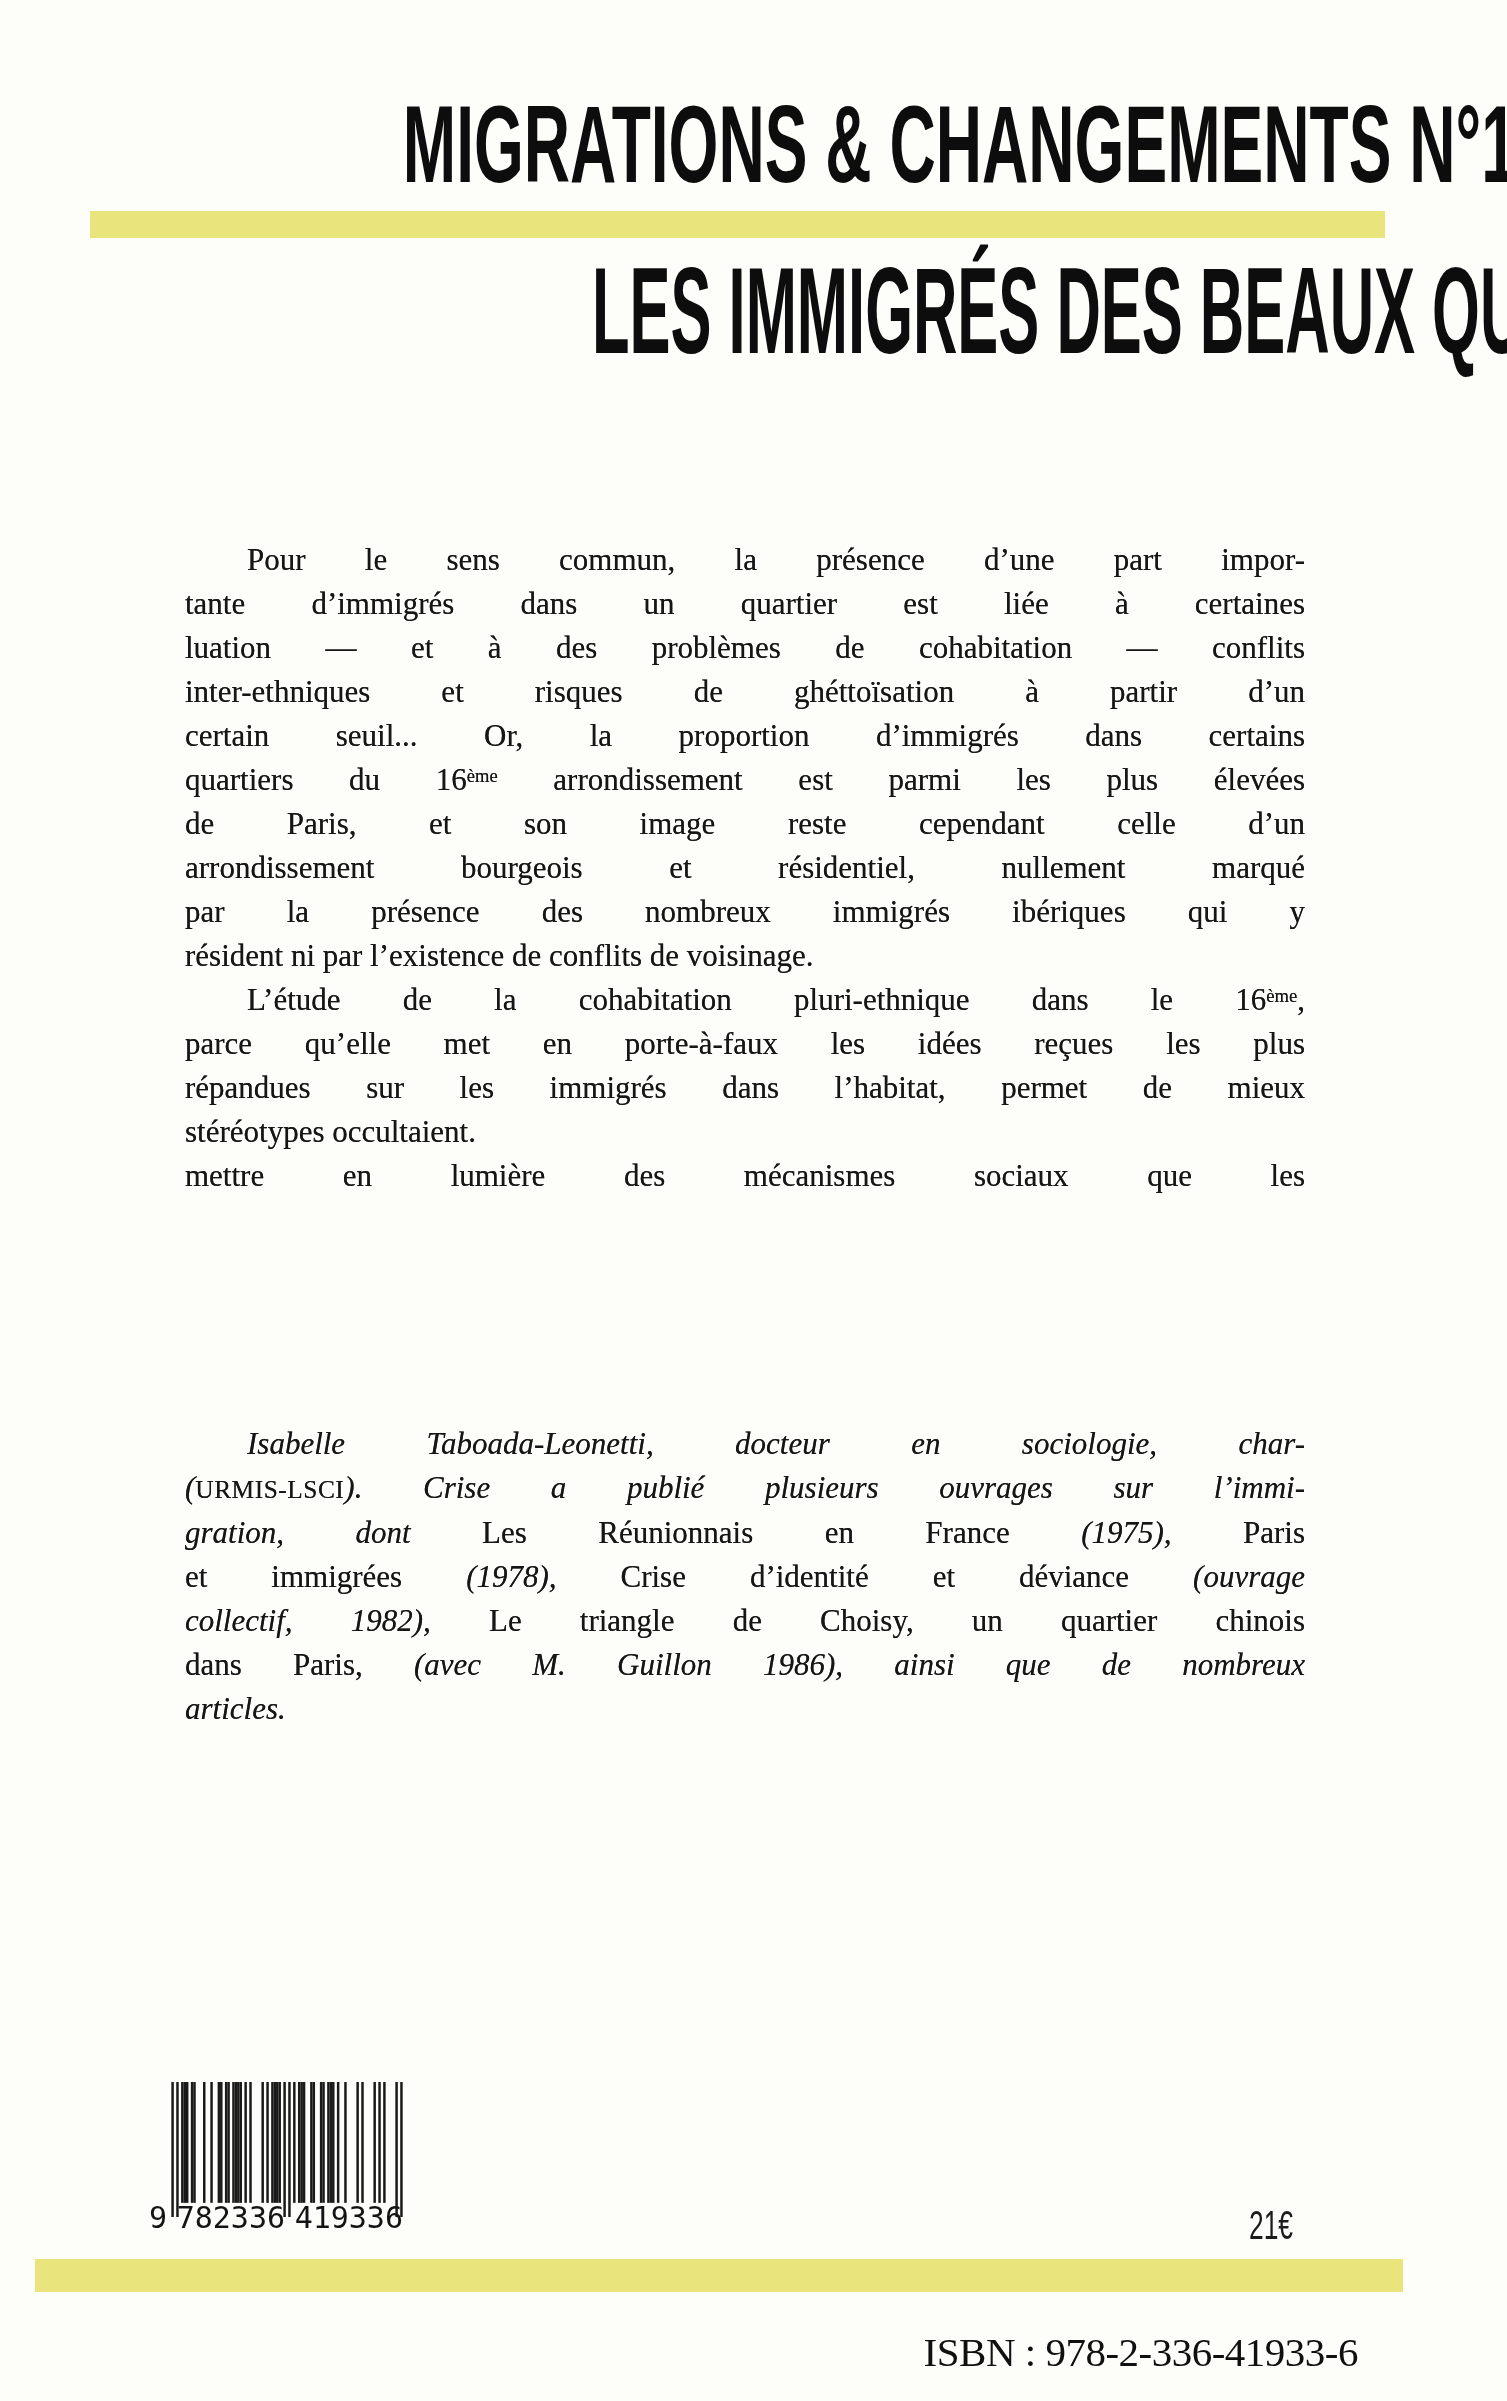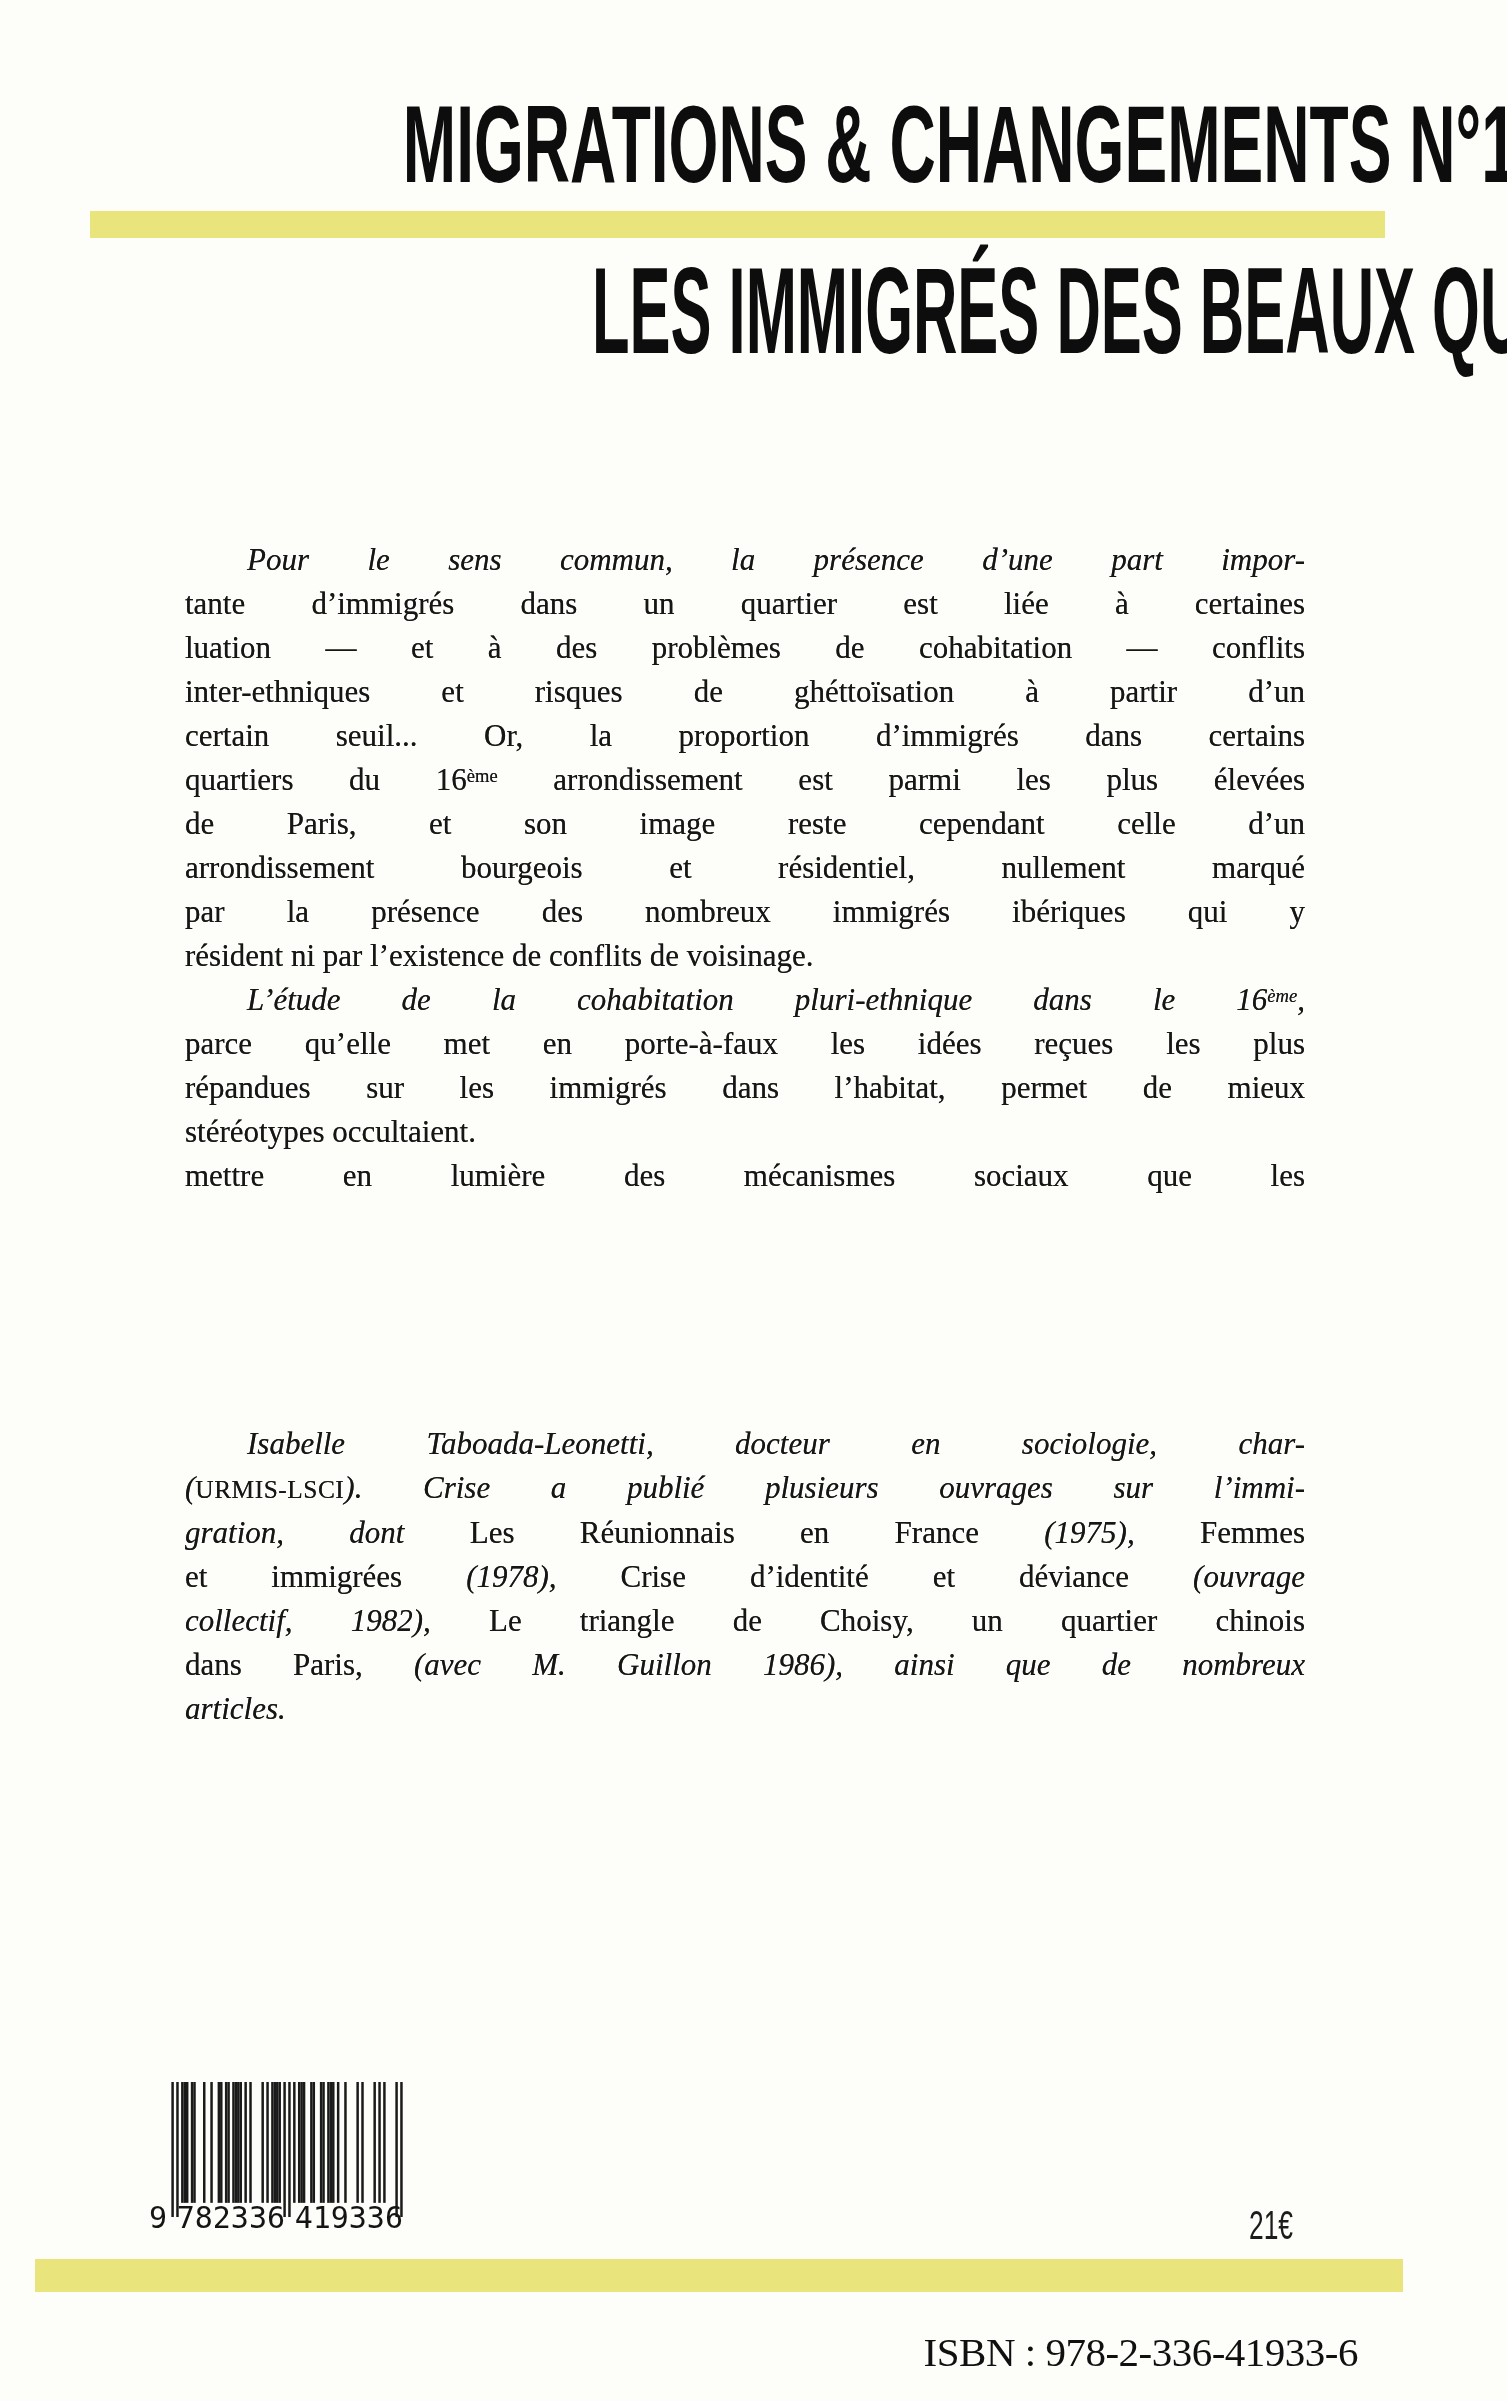--- a/index.html
+++ b/index.html
@@ -22,21 +22,21 @@
   .band-bottom{left:35px;top:2259px;width:1368px;height:33px;}
   
   .textblock{
     position:absolute;left:185px;width:1120px;font-size:31px;
     text-shadow:0 0 0.6px rgba(10,10,10,0.75);
   }
   .synopsis{top:538px;line-height:44px;}
   .bio{top:1422px;line-height:44px;font-style:italic;}
   .tline{text-align:justify;text-align-last:justify;}
   .tline.lastline{text-align-last:left;}
-  .tline.indent{text-indent:62px;font-style:italic;}
+  .tline.indent{text-indent:62px;}
   .sup{font-size:0.6em;line-height:0;position:relative;top:-0.45em;}
   .roman{font-style:normal;}
   .sc{font-style:normal;font-size:0.82em;letter-spacing:0.5px;}
   
   .barcode{position:absolute;left:171px;top:2082px;width:232px;height:135px;}
   .barcode svg{display:block;width:232px;height:135px;}
   .barcode-num{
     position:absolute;left:-22px;top:121px;width:254px;
     display:flex;justify-content:space-between;
     font-family:"DejaVu Sans Mono",monospace;font-size:30px;line-height:1;
@@ -78,21 +78,21 @@
       <div class="tline indent"><span>L’étude de la cohabitation pluri-ethnique dans le 16</span><span class="sup">ème</span><span>,</span></div>
       <div class="tline"><span>parce qu’elle met en porte-à-faux les idées reçues les plus</span></div>
       <div class="tline"><span>répandues sur les immigrés dans l’habitat, permet de mieux</span></div>
       <div class="tline lastline"><span>stéréotypes occultaient.</span></div>
       <div class="tline"><span>mettre en lumière des mécanismes sociaux que les</span></div>
     </div>
 
   <div class="textblock bio" id="bio">
       <div class="tline indent"><span>Isabelle Taboada-Leonetti, docteur en sociologie, char-</span></div>
       <div class="tline"><span>(</span><span class="sc">URMIS-LSCI</span><span>). Crise a publié plusieurs ouvrages sur l’immi-</span></div>
-      <div class="tline"><span>gration, dont </span><span class="roman">Les Réunionnais en France </span><span>(1975), </span><span class="roman">Femmes</span></div>
+      <div class="tline"><span>gration, dont </span><span class="roman">Les Réunionnais en France </span><span>(1975), </span><span class="roman">Paris</span></div>
       <div class="tline"><span class="roman">et immigrées </span><span>(1978), </span><span class="roman">Crise d’identité et déviance </span><span>(ouvrage</span></div>
       <div class="tline"><span>collectif, 1982), </span><span class="roman">Le triangle de Choisy, un quartier chinois</span></div>
       <div class="tline"><span class="roman">dans Paris, </span><span>(avec M. Guillon 1986), ainsi que de nombreux</span></div>
       <div class="tline lastline"><span>articles.</span></div>
     </div>
 
   <div class="barcode">
     <svg id="barcode-svg" viewBox="0 0 245 143">
         <rect x="0.00" y="0" width="2.63" height="143" fill="#1a1a1a"></rect>
         <rect x="5.16" y="0" width="2.63" height="143" fill="#1a1a1a"></rect>

